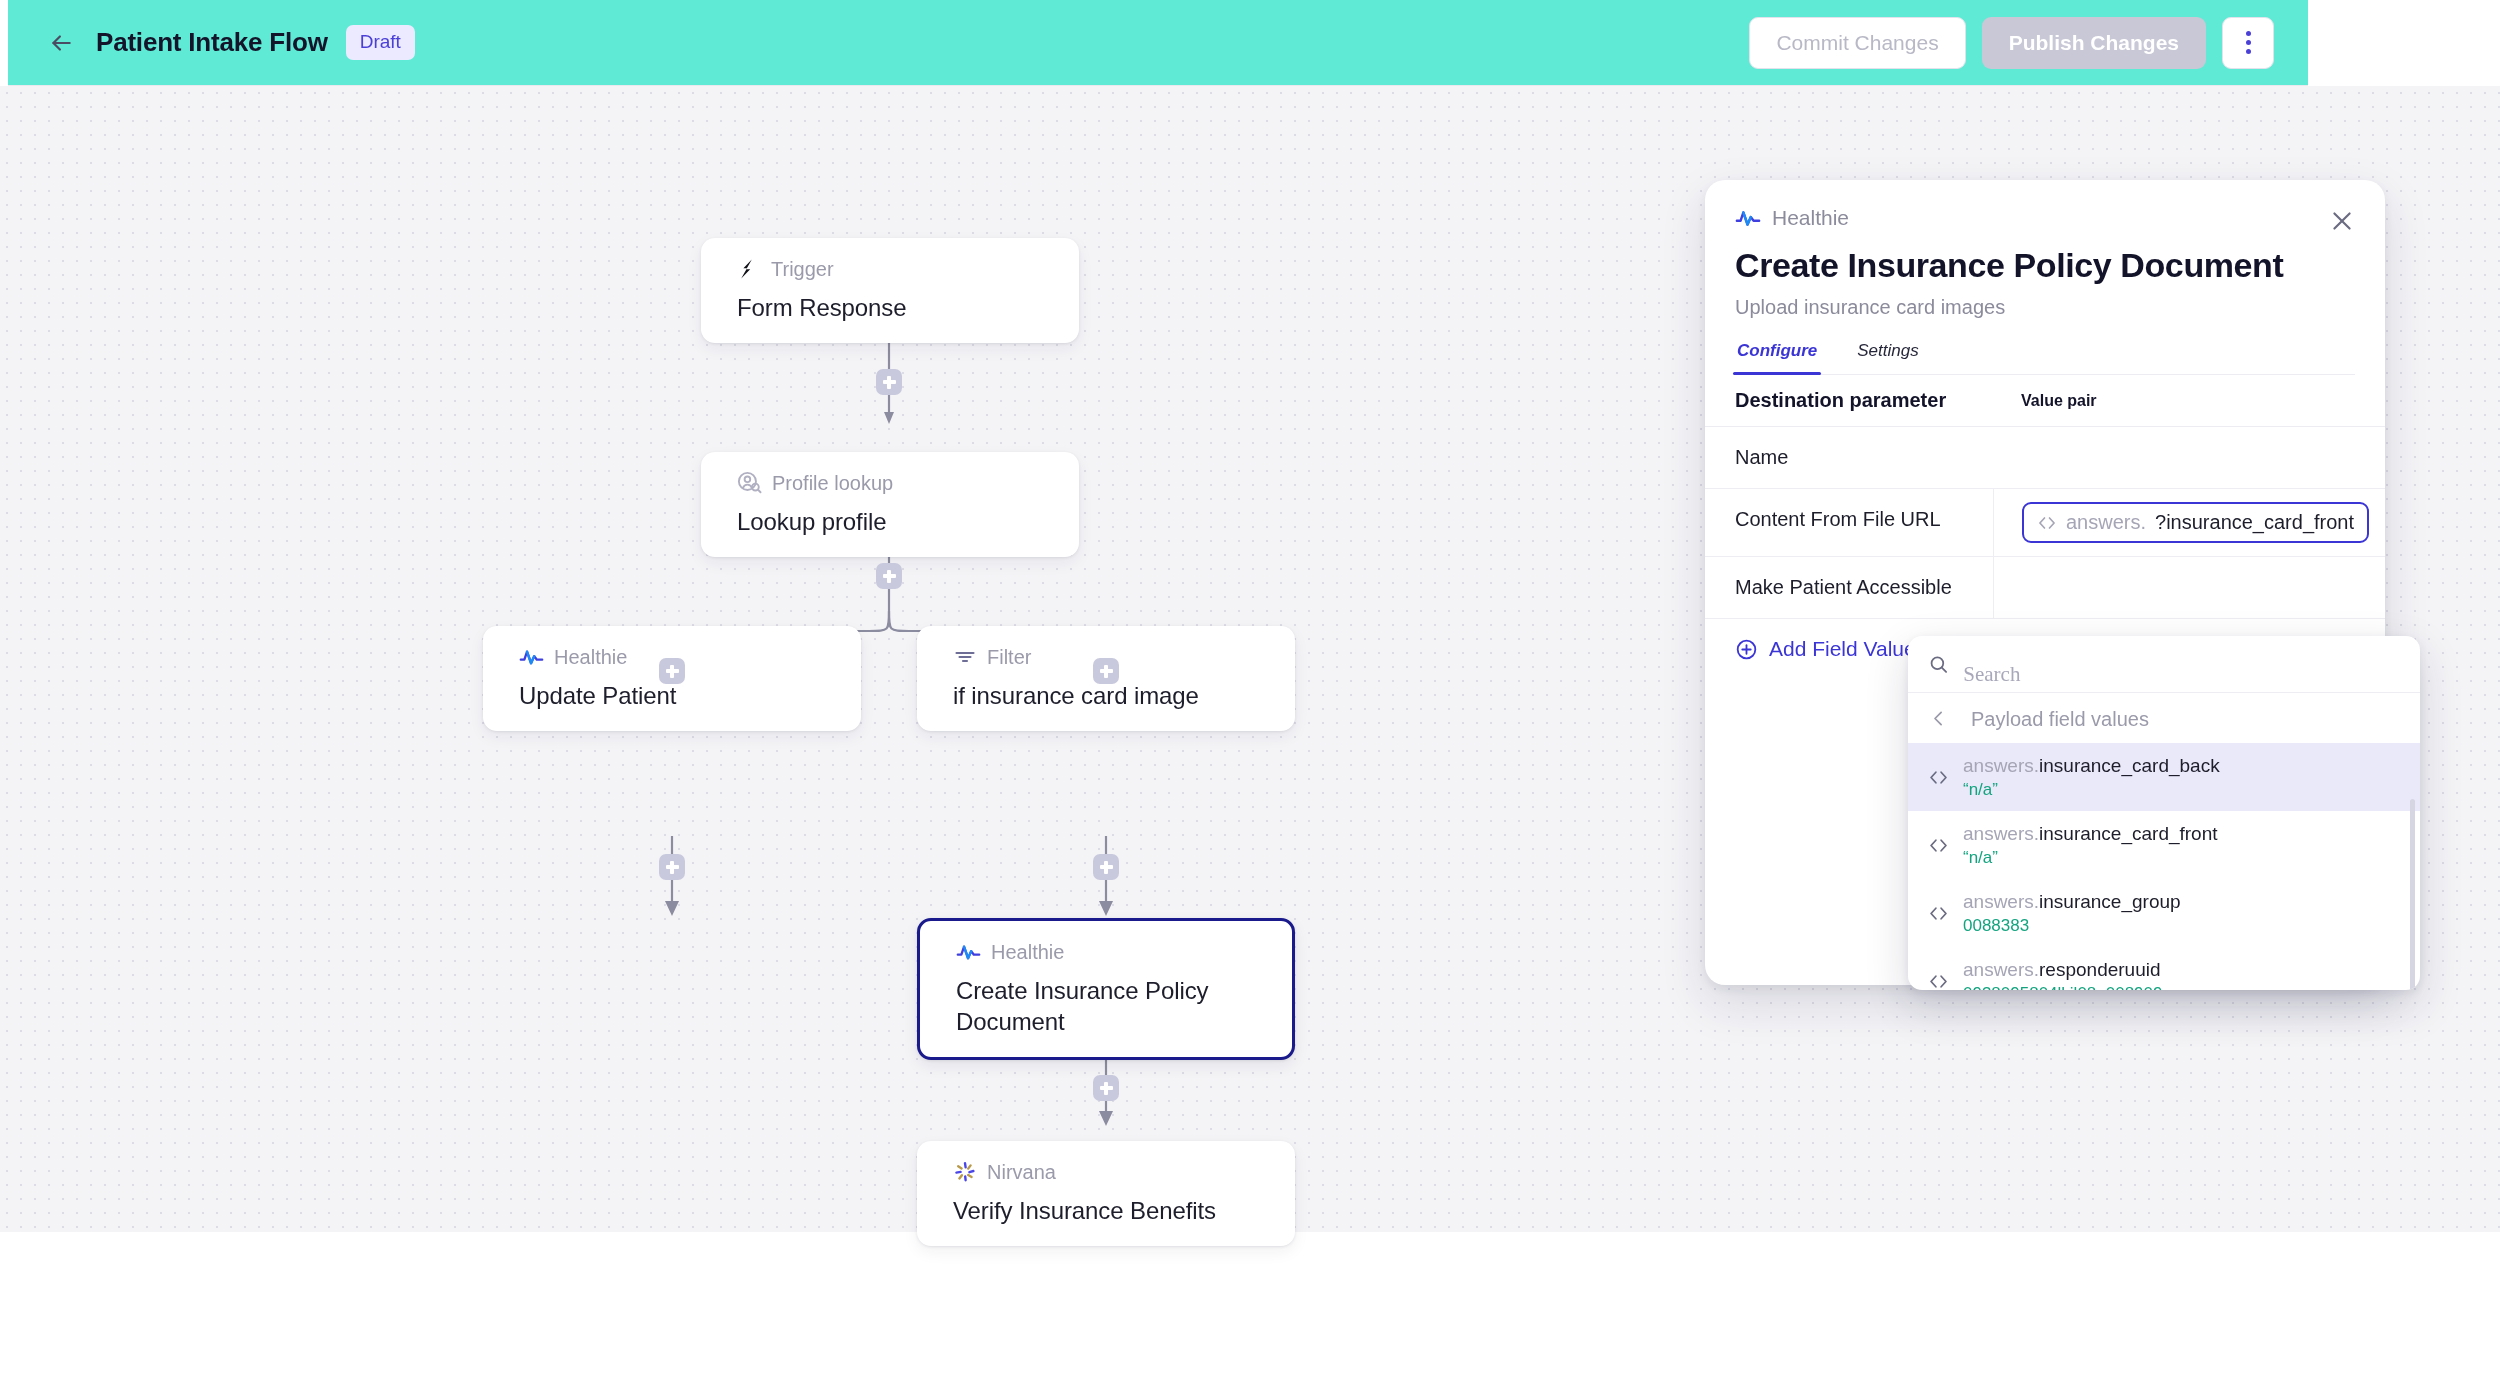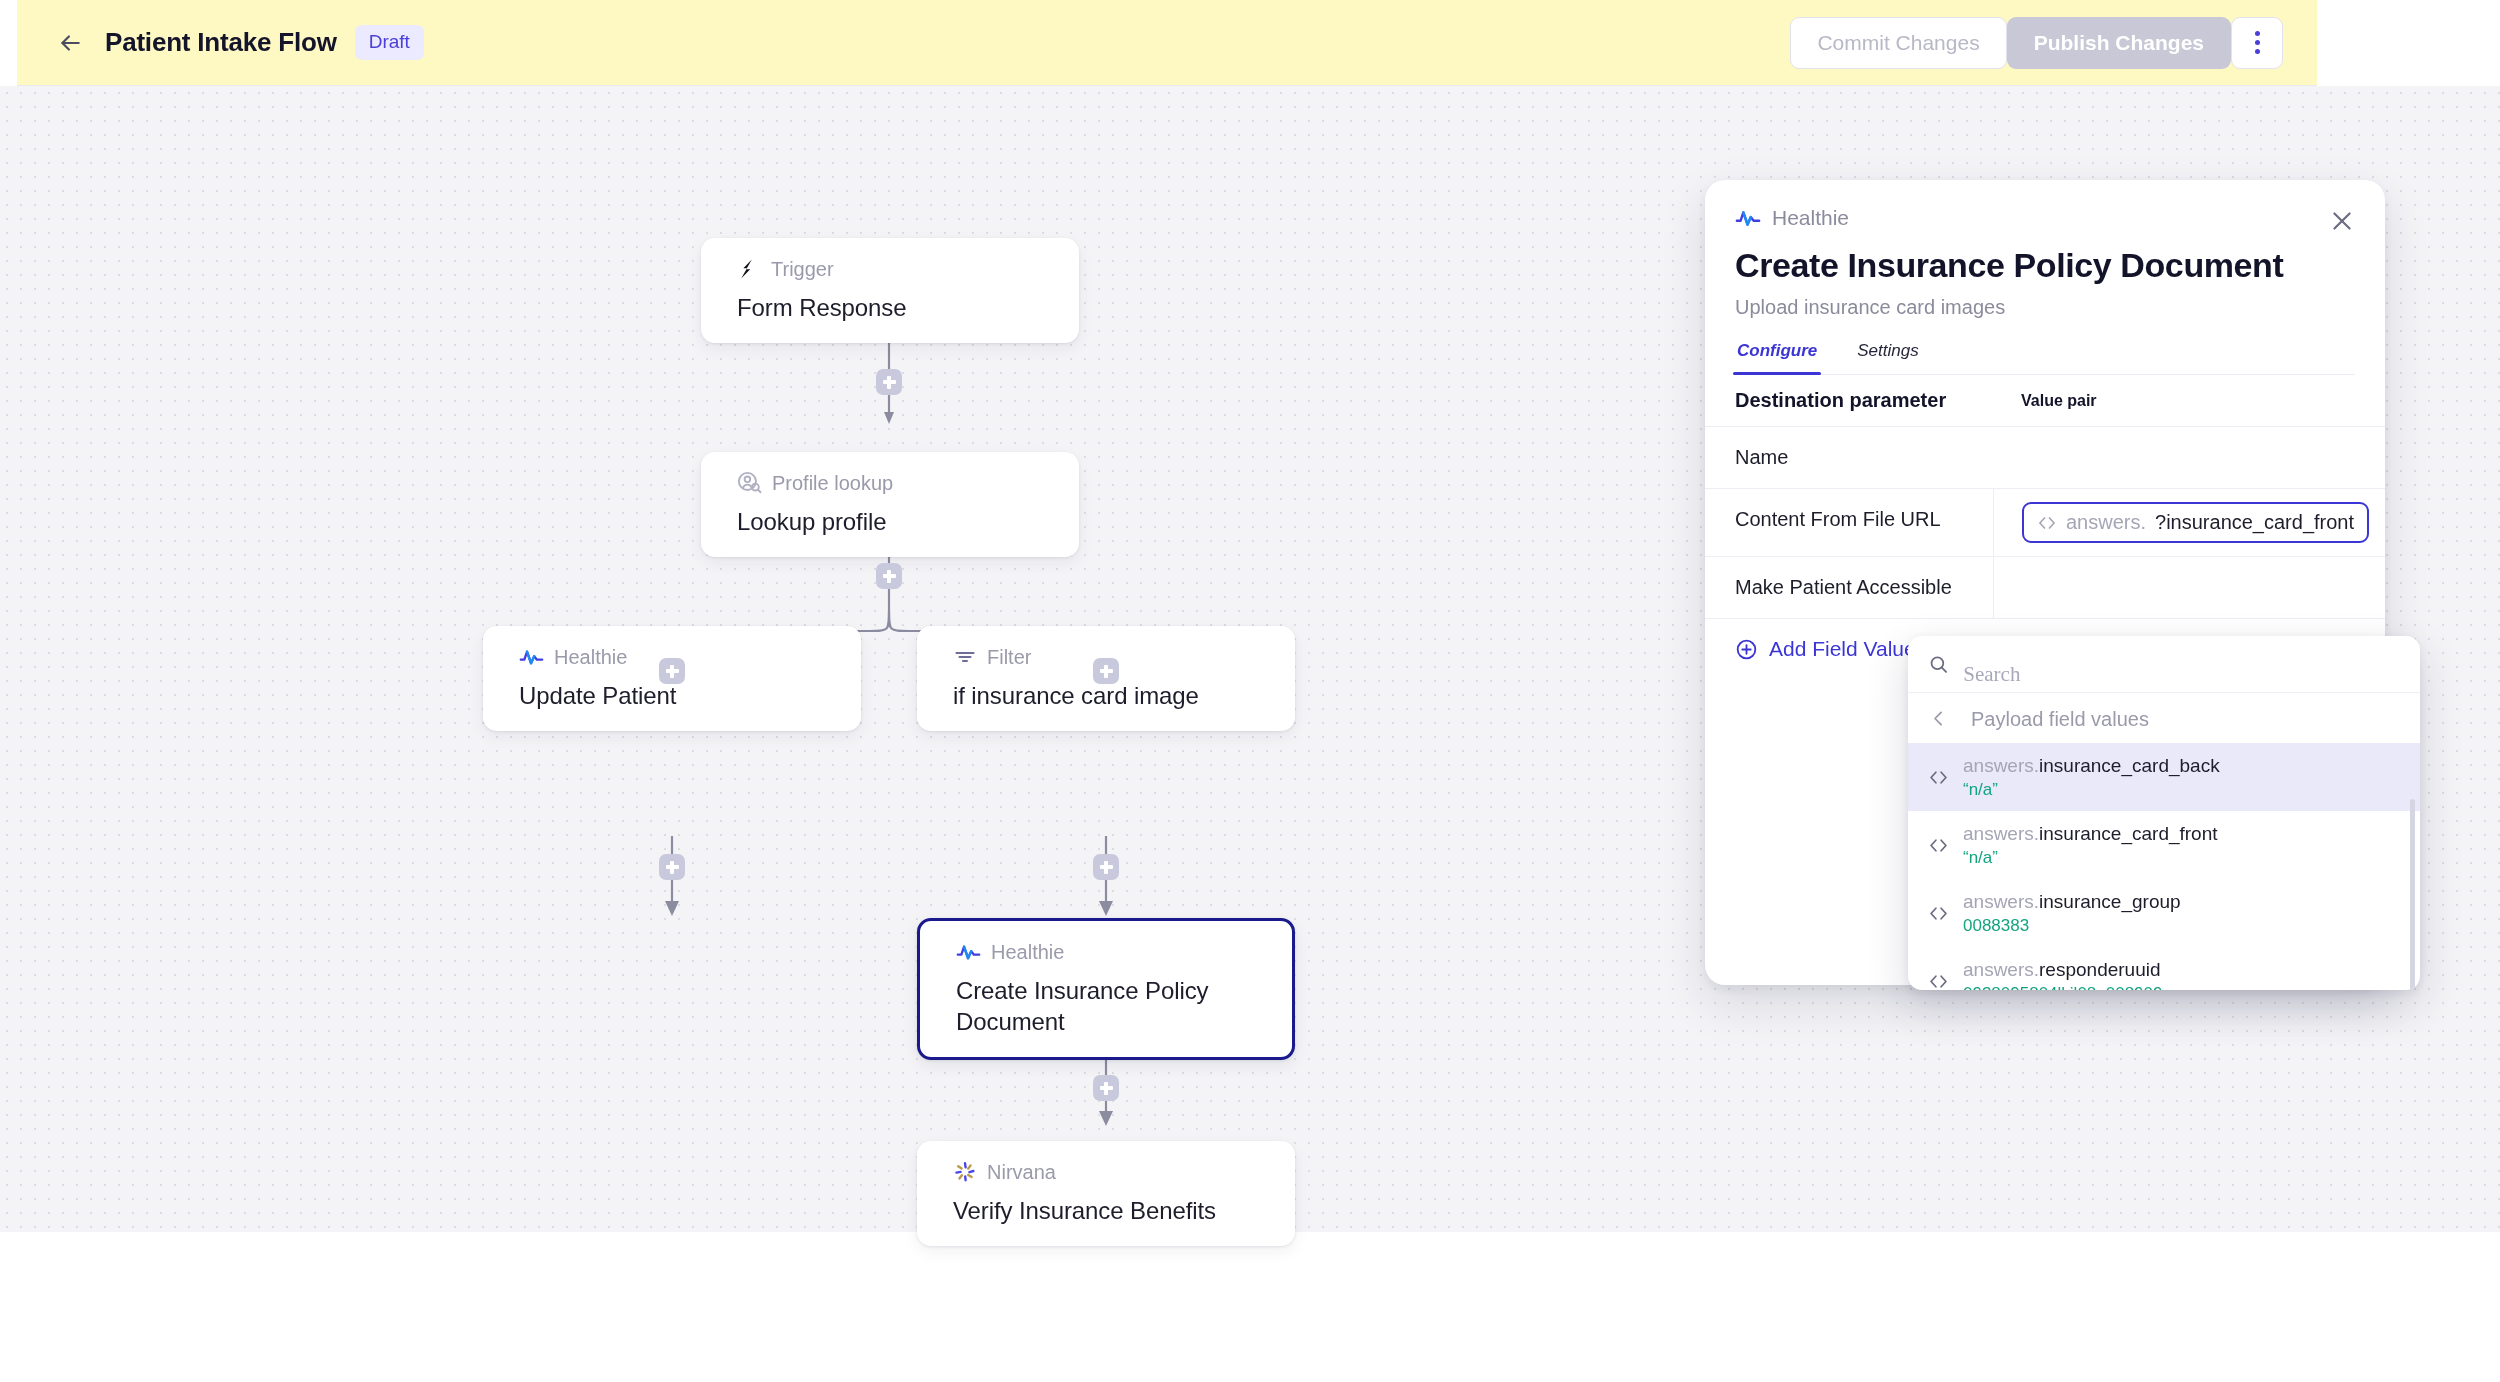--- a/index.html
+++ b/index.html
@@ -12,23 +12,23 @@
 
   #app {
     position: relative;
     width: 2500px; height: 1382px;
     background: #ffffff;
   }
 
   
   .topbar {
     position: absolute;
-    left: 17px; top: 0;
+    left: 8px; top: 0;
     width: 2300px; height: 86px;
-    background: #fef9c3;
+    background: #5eead4;
     border-bottom: 1px solid #e8e8ef;
     display: flex; align-items: center;
     z-index: 40;
   }
   .back-btn {
     margin-left: 32px;
     width: 42px; height: 42px;
     display: flex; align-items: center; justify-content: center;
     border-radius: 8px; cursor: pointer;
   }
@@ -40,21 +40,21 @@
   .draft-badge {
     margin-left: 18px;
     background: #eceaff;
     color: #4a3fd6;
     font-size: 19px; font-weight: 500;
     padding: 6px 14px 7px;
     border-radius: 7px;
   }
   .topbar-right {
     margin-left: auto; margin-right: 34px;
-    display: flex; align-items: flex-end; 
+    display: flex; align-items: flex-end; gap: 16px;
   }
   .btn-commit {
     background: #ffffff;
     border: 1px solid #e2e2ec;
     color: #b8b8c6;
     font-size: 21px;
     padding: 13px 26px;
     border-radius: 9px;
     cursor: pointer;
     font-family: "Liberation Sans", sans-serif;

